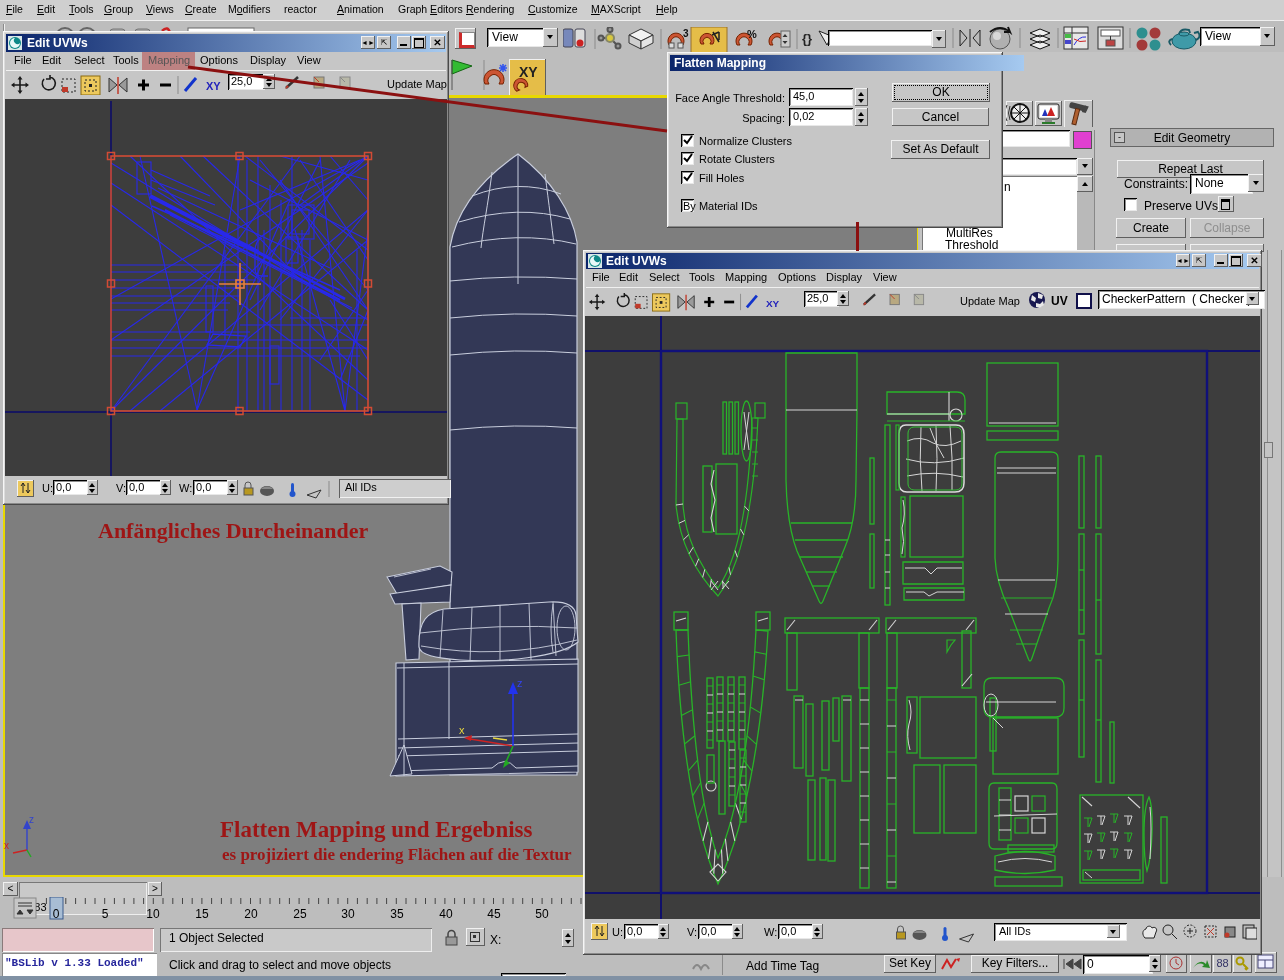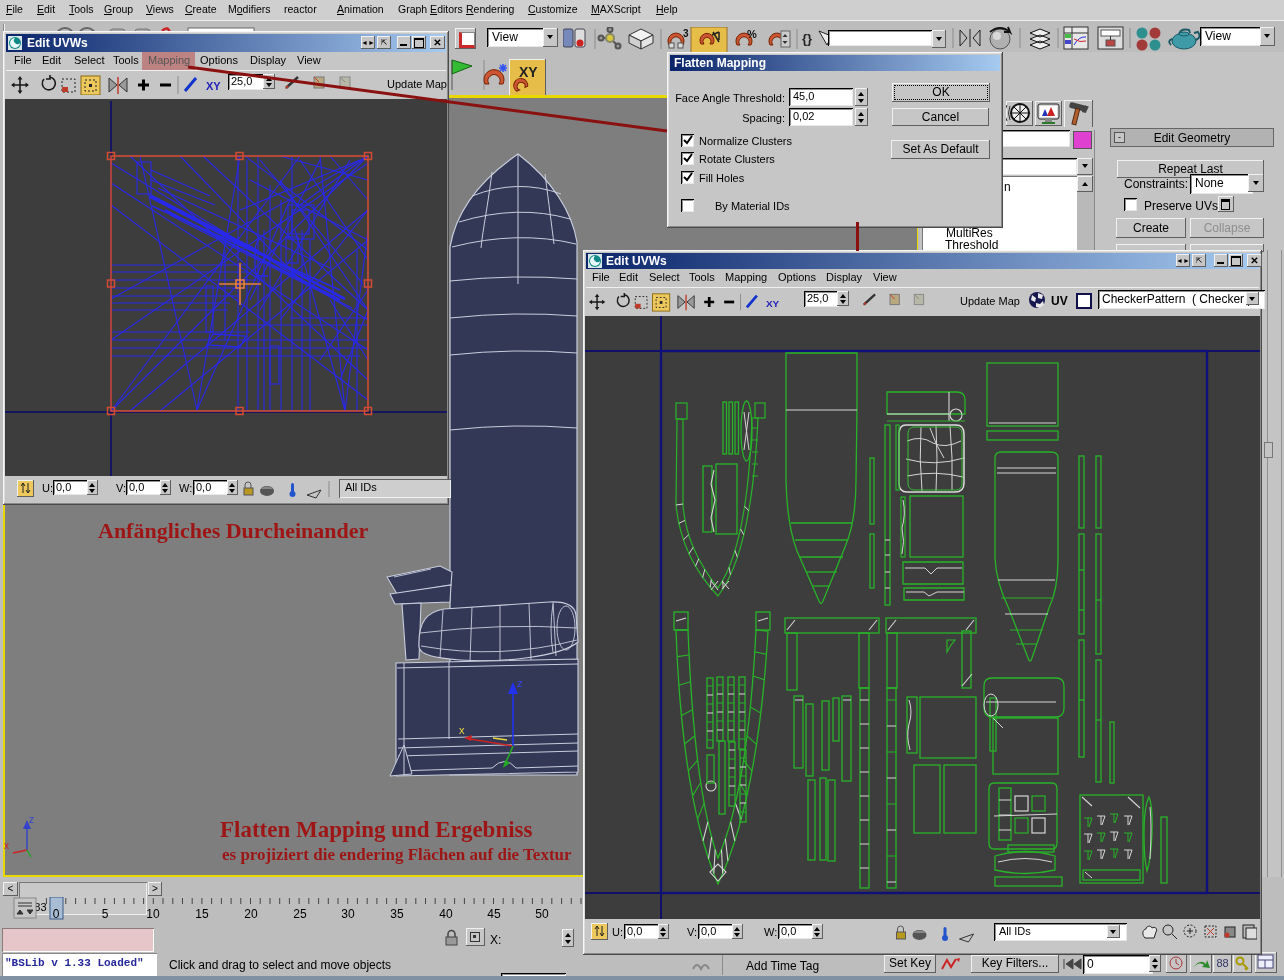--- a/index.html
+++ b/index.html
@@ -376,20 +376,21 @@
         <text x="397" y="21">35</text>
         <text x="446" y="21">40</text>
         <text x="494" y="21">45</text>
         <text x="542" y="21">50</text>
   </g>
   <rect x="14" y="1" width="22" height="20" fill="#c6c6c6" stroke="#888"></rect>
   <path d="M18,6 h14 M18,9 h14 M20,13 l-3,4 h6z M30,17 l-3,-4 h6z" stroke="#333" fill="#333"></path>
    </svg>
  <div class="ab" style="left:2px;top:51px;width:152px;height:24px;background:#e7c6ca;box-shadow:inset 1px 1px 0 #8a7a7a,inset -1px -1px 0 #fff;"></div>
  <div class="ab" style="left:2px;top:76px;width:152px;height:22px;background:#fff;box-shadow:inset 1px 1px 0 #888;font-family:'Liberation Mono',monospace;font-weight:bold;font-size:11px;color:#26269c;padding:4px 0 0 3px;white-space:nowrap;">"BSLib v 1.33 Loaded"</div>
+ <div class="ab" style="left:160px;top:51px;width:263px;height:21px;background:#c9c9c9;box-shadow:inset 1px 1px 0 #777,inset -1px -1px 0 #eee;padding:3px 0 0 9px;font-size:12px;">1 Object Selected</div>
  <span class="ab" style="left:169px;top:81px;font-size:12px;">Click and drag to select and move objects</span>
  <svg class="ab" style="left:444px;top:52px" width="16" height="18">
       <rect x="2" y="8" width="11" height="8" fill="#999" stroke="#444"></rect>
       <path d="M4,8 v-3 a3.5,3.5 0 0 1 7,0 v3" fill="none" stroke="#444" stroke-width="1.5"></path>
     </svg>
  <div class="ab btn r" style="left:466px;top:51px;width:19px;height:18px;">
       <div class="ab" style="left:4px;top:4px;width:8px;height:8px;border:1px solid #333;"></div>
       <div class="ab" style="left:7px;top:7px;width:3px;height:3px;background:#333;"></div>
     </div>
  <span class="ab" style="left:490px;top:56px;font-size:12px;">X:</span>
@@ -1000,21 +1001,21 @@
    <rect x="88" y="5" width="10" height="10" fill="#888"></rect>
           <circle cx="90" cy="13" r="2.5" fill="#c03a2a" stroke="none"></circle>
    <rect x="106" y="3" width="11" height="13" fill="#bbb"></rect>
           <rect x="109" y="6" width="11" height="11" fill="#ddd"></rect>
    </g>
   </svg>
  </div>
 </div>
 
 <div id="dlg" class="ab r2 wface" style="left:667px;top:52px;width:336px;height:176px;">
- <div class="ab tbar" style="left:3px;top:3px;width:330px;height:16px;">
+ <div class="ab tbar" style="left:3px;top:3px;width:330px;height:16px;padding-left:24px;">
   <span class="ab" style="left:4px;top:1px;color:#fff;font-weight:bold;font-size:12px;">Flatten Mapping</span>
  </div>
  <span class="ab" style="left:0px;top:40px;width:118px;text-align:right;white-space:nowrap;">Face Angle Threshold:</span>
  <div class="ab fld" style="left:122px;top:36px;width:60px;height:16px;padding:2px 0 0 4px;">45,0</div>
  <div class="ab spin r" style="left:188px;top:36px;width:13px;height:18px;">
       <div class="tri-u ab" style="left:3px;top:4px"></div>
       <div class="tri-d ab" style="left:3px;top:11px"></div>
     </div>
  <span class="ab" style="left:0px;top:60px;width:118px;text-align:right;">Spacing:</span>
  <div class="ab fld" style="left:122px;top:56px;width:60px;height:16px;padding:2px 0 0 4px;">0,02</div>
@@ -1031,19 +1032,19 @@
  <span class="ab" style="left:32px;top:83px;">Normalize Clusters</span>
  <div class="ab fld" style="left:14px;top:100px;width:13px;height:13px;"><svg width="13" height="13">
         <path d="M3,6 l3,3 5,-7" stroke="#000" stroke-width="2" fill="none"></path>
       </svg></div>
  <span class="ab" style="left:32px;top:101px;">Rotate Clusters</span>
  <div class="ab fld" style="left:14px;top:119px;width:13px;height:13px;"><svg width="13" height="13">
         <path d="M3,6 l3,3 5,-7" stroke="#000" stroke-width="2" fill="none"></path>
       </svg></div>
  <span class="ab" style="left:32px;top:120px;">Fill Holes</span>
  <div class="ab fld" style="left:14px;top:147px;width:13px;height:13px;"></div>
- <span class="ab" style="left:48px;top:148px;">By Material IDs</span>
+ <span class="ab" style="left:16px;top:148px;">By Material IDs</span>
 </div>
 
 <svg class="ab" style="left:0;top:0;pointer-events:none" width="1284" height="980" viewBox="0 0 1284 980">
 <line x1="188" y1="67" x2="667" y2="131" stroke="#8b1010" stroke-width="3"></line>
 <line x1="857.5" y1="222" x2="857.5" y2="251" stroke="#8b1010" stroke-width="3"></line>
 </svg>
 
 </body></html>

